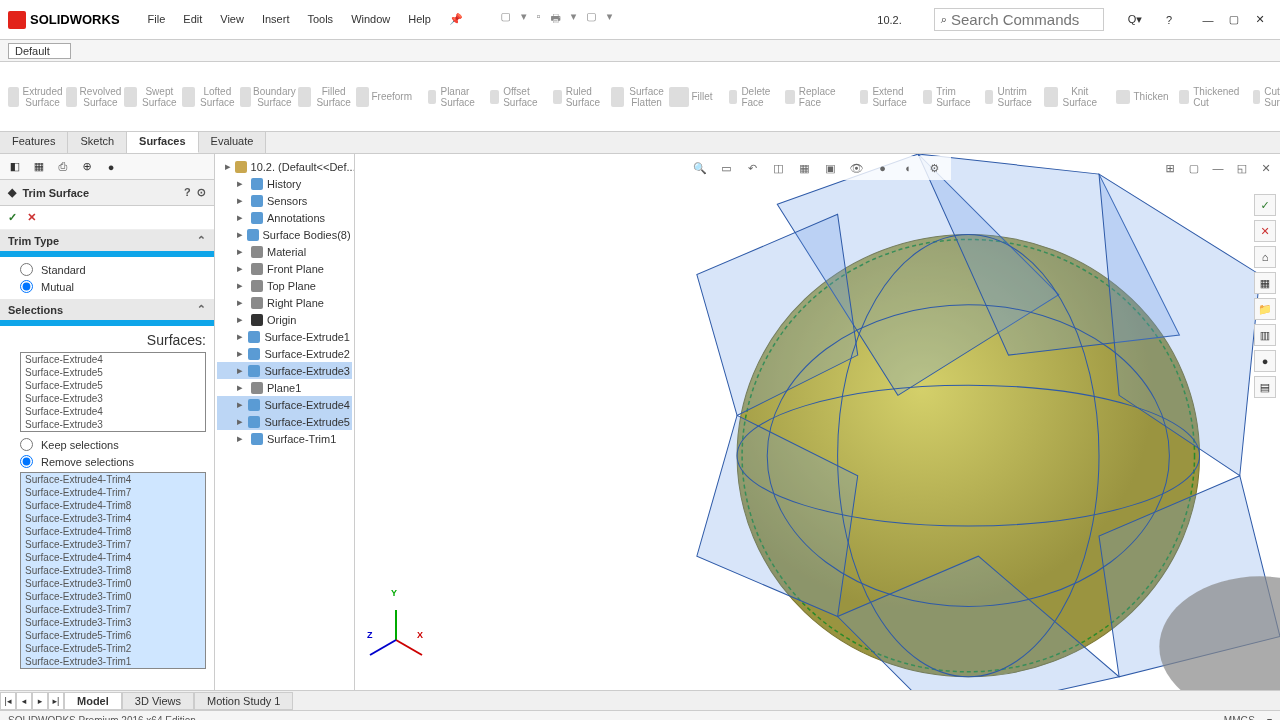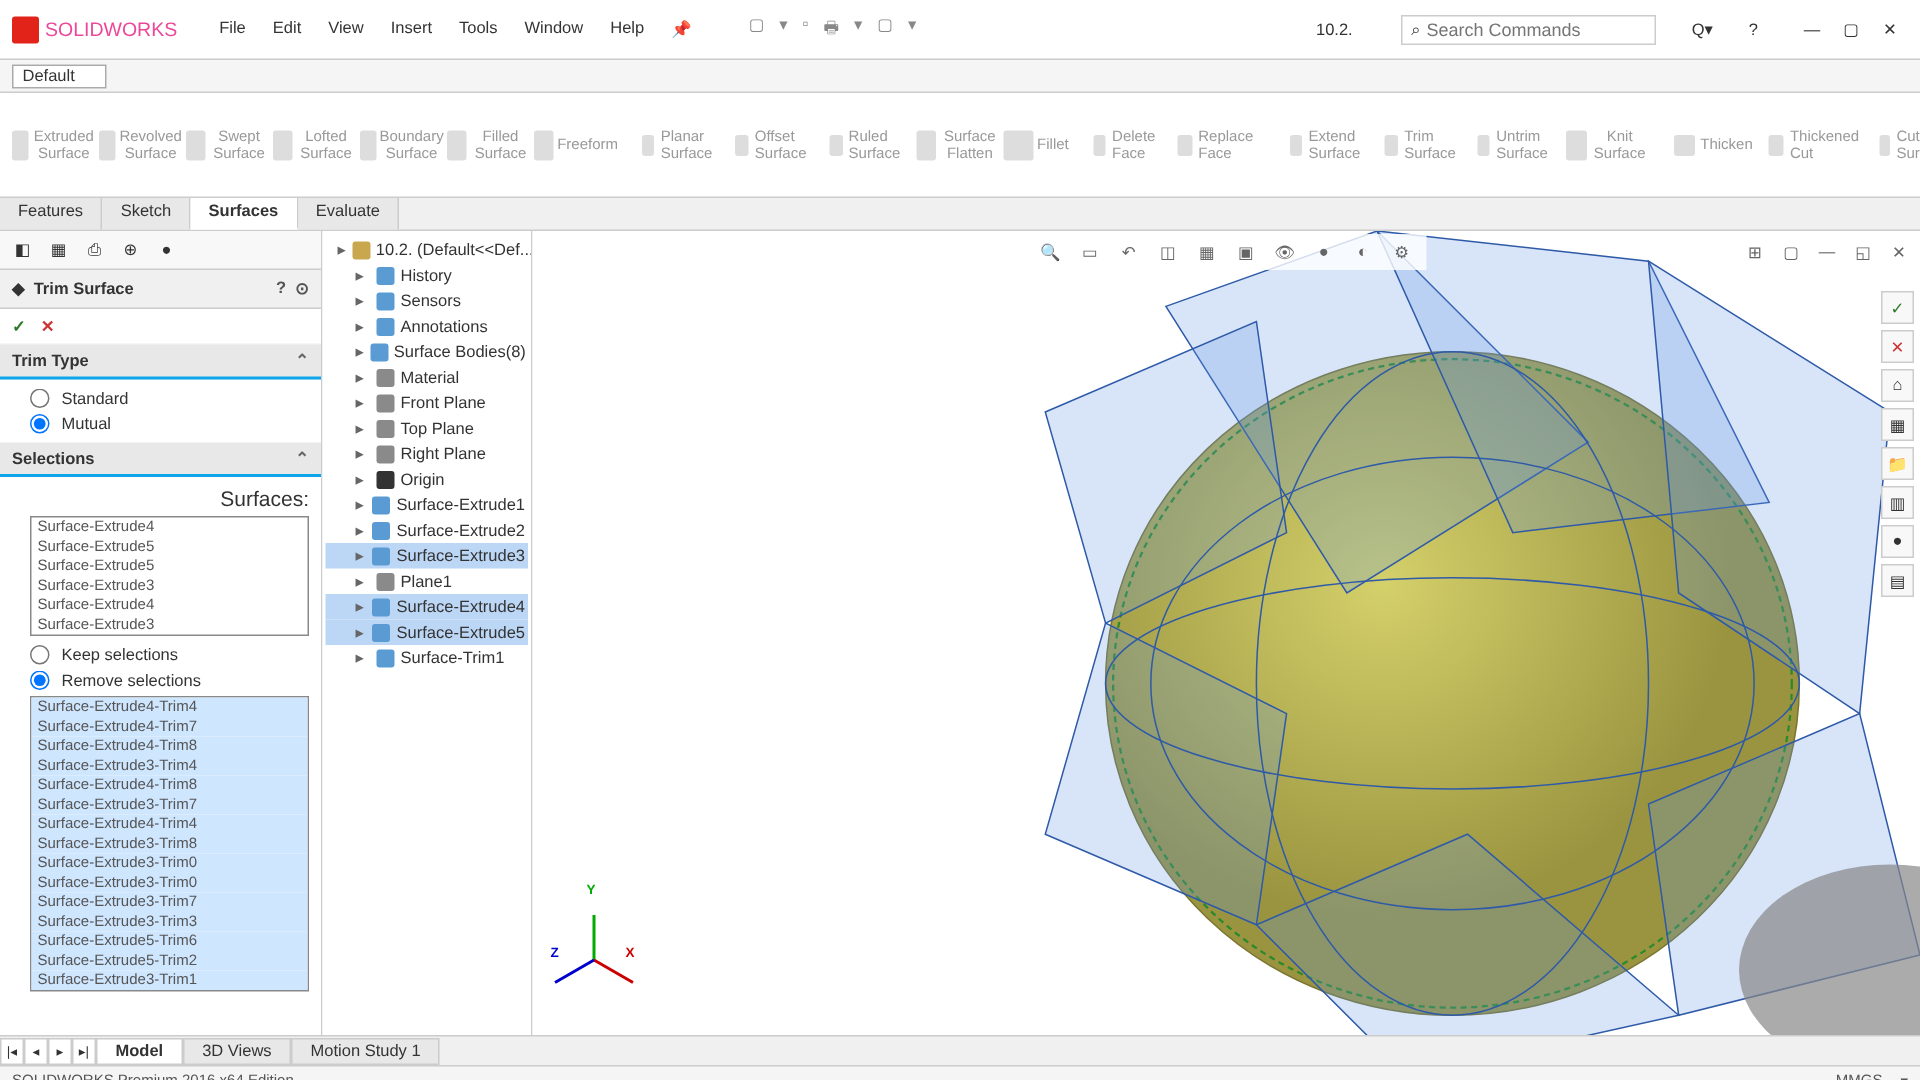--- a/index.html
+++ b/index.html
@@ -1,27 +1,27 @@
 <!DOCTYPE html>
 <html><head>
 <meta charset="utf-8">
 <style>
 * { margin: 0; padding: 0; box-sizing: border-box; font-family: "Segoe UI", Arial, sans-serif; }
 body { width: 1280px; height: 720px; overflow: hidden; background: #fff; font-size: 11px; color: #333; }
 
 .titlebar { height: 40px; background: #fff; border-bottom: 1px solid #ccc; display: flex; align-items: center; padding: 0 8px; }
 .logo { display: flex; align-items: center; gap: 4px; margin-right: 20px; }
 .logo-icon { width: 18px; height: 18px; background: #e2231a; border-radius: 2px; }
-.logo-text { font-weight: normal; color: #ec4899; font-size: 13px; }
+.logo-text { font-weight: bold; color: #000000; font-size: 13px; }
 .menubar { display: flex; gap: 2px; }
 .menubar span { padding: 4px 8px; cursor: pointer; }
 .title-right { margin-left: auto; display: flex; align-items: center; gap: 24px; }
 .doc-name { padding: 2px 8px; }
 .search-wrap { display: flex; align-items: center; gap: 4px; border: 1px solid #ccc; padding: 2px 6px; width: 170px; }
-.search-input { border: none; outline: none; width: 130px; font-size: 12px; color: #888; }
+.search-input { border: none; outline: none; width: 130px; font-size: 15px; color: #888; }
 .win-controls { display: flex; gap: 2px; }
 .win-btn { width: 24px; height: 20px; display: flex; align-items: center; justify-content: center; cursor: pointer; }
 .toolbar-icons { display: flex; gap: 10px; margin-left: 30px; color: #888; }
 .toolbar-icons span { cursor: pointer; }
 
 .config-row { height: 22px; background: #f5f5f5; border-bottom: 1px solid #ccc; padding: 0 8px; display: flex; align-items: center; }
 .config-dd { border: 1px solid #aaa; background: #fff; padding: 1px 20px 1px 6px; font-size: 11px; }
 
 .ribbon { height: 70px; background: #fff; border-bottom: 1px solid #ccc; display: flex; padding: 4px 8px; gap: 2px; color: #999; }
 .ribbon-btn { display: flex; align-items: center; justify-content: center; width: 56px; font-size: 10px; text-align: center; gap: 2px; }
@@ -40,21 +40,21 @@
 
 .left-panel { width: 215px; background: #fff; border-right: 1px solid #ccc; display: flex; flex-direction: column; overflow: hidden; }
 .panel-toolbar { height: 26px; border-bottom: 1px solid #ccc; display: flex; align-items: center; padding: 0 4px; gap: 2px; background: #f8f8f8; }
 .panel-tb-btn { width: 22px; height: 20px; display: flex; align-items: center; justify-content: center; cursor: pointer; border: 1px solid transparent; }
 .panel-header { height: 26px; background: #f0f0f0; border-bottom: 1px solid #ccc; display: flex; align-items: center; padding: 0 8px; gap: 6px; font-weight: bold; }
 .panel-header-icons { margin-left: auto; display: flex; gap: 6px; color: #555; cursor: pointer; }
 .panel-confirm { height: 24px; display: flex; align-items: center; padding: 0 8px; gap: 10px; border-bottom: 1px solid #eee; }
 .ok-icon { color: #2a7a2a; font-weight: bold; cursor: pointer; }
 .cancel-icon { color: #c33; font-weight: bold; cursor: pointer; }
 
-.panel-section-hdr { background: #e8e8e8; padding: 4px 8px; font-weight: bold; display: flex; align-items: center; border-bottom: 2px solid #0ea5e9; }
+.panel-section-hdr { background: #e8e8e8; padding: 4px 8px; font-weight: bold; display: flex; align-items: center; border-bottom: 6px solid #0ea5e9; }
 .panel-section-hdr .chev { margin-left: auto; color: #666; }
 .panel-body { padding: 4px 8px 4px 20px; }
 .radio-row { display: flex; align-items: center; gap: 8px; padding: 2px 0; }
 .radio-row input { margin: 0; }
 .sel-label { font-size: 14px; padding: 2px 0; text-align: right; }
 .sel-list { border: 1px solid #888; background: #fff; margin: 2px 0 4px 0; min-height: 80px; font-size: 10px; }
 .sel-list-item { padding: 1px 4px; color: #555; }
 .sel-list.blue .sel-list-item { background: #cfe6ff; }
 .scroll-body { overflow-y: auto; flex: 1; }
 

